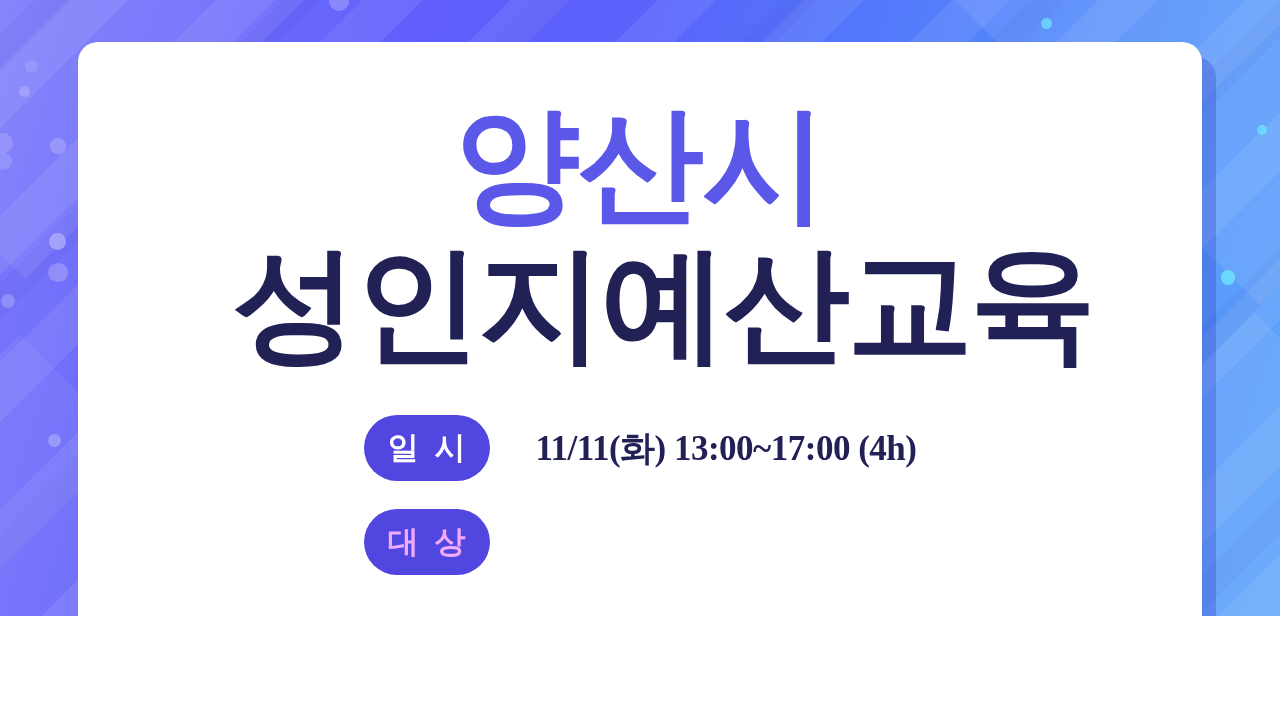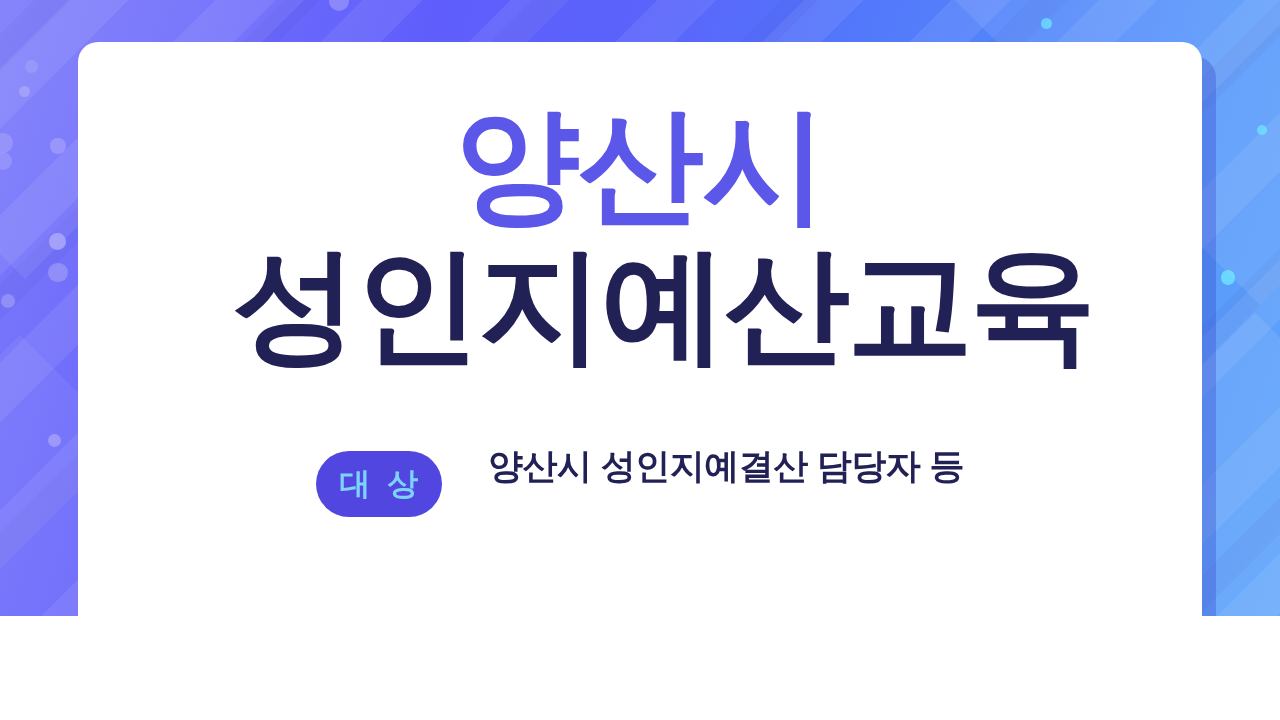--- a/index.html
+++ b/index.html
@@ -11,20 +11,21 @@
     overflow: hidden;
     font-family: "Liberation Sans", "DejaVu Sans", sans-serif;
   }
 
   
   .stage {
     position: relative;
     width: 1280px;
     height: 616px;
     overflow: hidden;
+    font-family: Liberation Serif, serif;
   }
 
   
   .bg-gradient {
     position: absolute;
     inset: 0;
     background: linear-gradient(108deg,
         #7d7cfb 0%,
         #6f6dfb 14%,
         #5f5efc 30%,
@@ -223,19 +224,22 @@
 
   <div class="card" style="background: rgb(255, 255, 255);">
 
     <div class="title-block">
       <div class="title-line-1" style="color: rgb(91, 87, 232);">양산시</div>
       <div class="title-line-2" style="color: rgb(34, 33, 86); margin-left: 45px;">성인지예산교육</div>
     </div>
 
     <div class="info-block" id="info-block">
         <div class="info-row">
-          <div class="info-badge" style="background: rgb(81, 70, 224); color: #7dd3fc; margin-top: 36px;">대 상</div>
-          <div class="info-value" style="color: rgb(34, 33, 86);">양산시 성인지예결산 담당자 등</div>
+          <div class="info-badge" style="background: rgb(81, 70, 224); color: rgb(255, 255, 255);">일 시</div>
+          <div class="info-value" style="color: rgb(34, 33, 86);">11/11(화) 13:00~17:00 (4h)</div>
+        </div>
+        <div class="info-row">
+          <div class="info-badge" style="background: rgb(81, 70, 224); color: #f0abfc;">대 상</div>
         </div>
       </div>
 
   </div>
 </div>
 
 </body></html>

